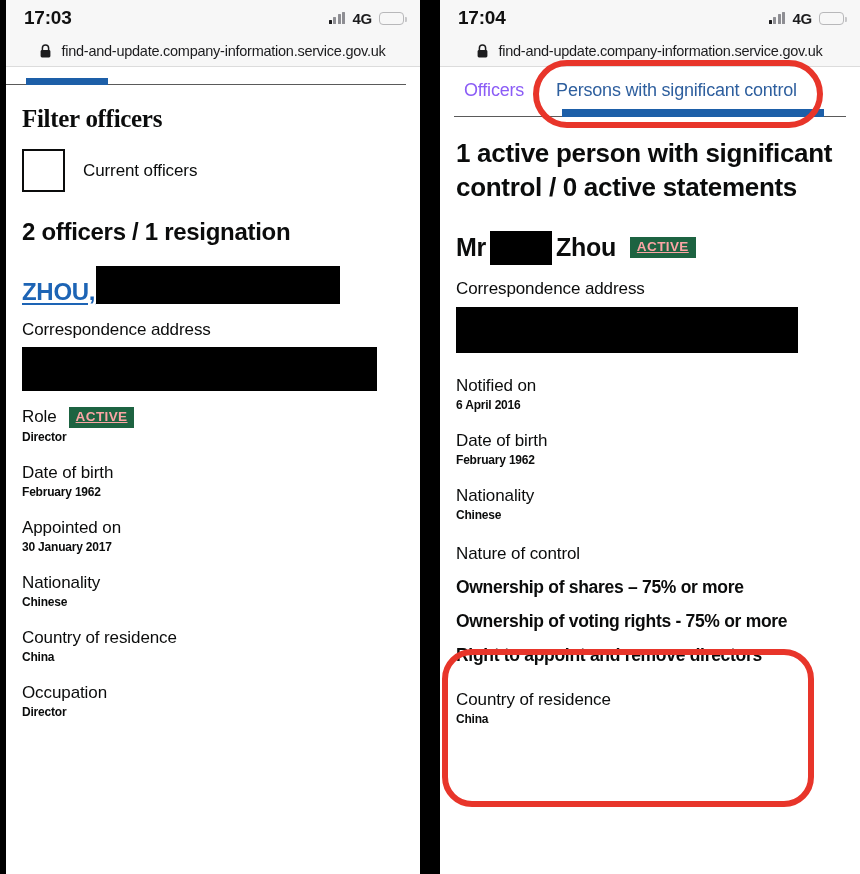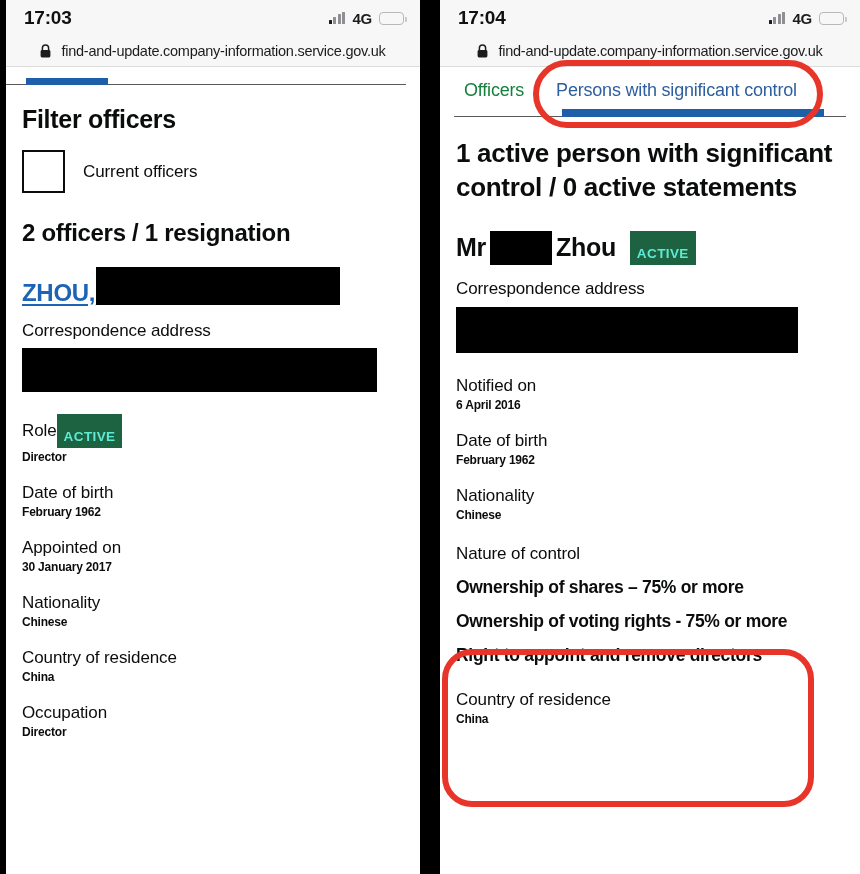--- a/index.html
+++ b/index.html
@@ -140,21 +140,21 @@
   
   .tabs {
     position: relative;
     display: flex;
     align-items: flex-start;
     padding: 10px 0 0 14px;
     height: 58px;
   }
   .tab {
     font-size: 18px;
-    color: #15803d;
+    color: #8b5cf6;
     padding: 3px 10px 0 10px;
     letter-spacing: -0.2px;
     white-space: nowrap;
   }
   .tab-active { color: #2e5f9e; padding-left: 22px; }
   .tabs .rule {
     position: absolute;
     left: 14px; right: 14px;
     bottom: 8px;
     height: 1.5px;
@@ -172,20 +172,21 @@
   
   .content { padding: 0 16px; }
   .content-right { padding: 0 16px 0 16px; }
 
   h1.page-title {
     font-size: 25px;
     font-weight: bold;
     color: #0b0c0c;
     letter-spacing: -0.3px;
     margin-top: 14px;
+    font-family: Liberation Serif, serif;
   }
   h2.count-title {
     font-size: 24px;
     font-weight: bold;
     color: #0b0c0c;
     letter-spacing: -0.3px;
   }
   h2.psc-title {
     font-size: 26px;
     font-weight: bold;
@@ -246,33 +247,34 @@
     font-weight: bold;
     color: #0b0c0c;
     letter-spacing: -0.2px;
     margin-top: 2px;
   }
   .field { margin-top: 19px; }
 
   .role-row {
     display: flex;
     align-items: center;
-    gap: 0;
-    margin-top: 18px;
+    gap: 12px;
+    margin-top: 12px;
   }
 
   .badge {
     display: inline-block;
     background: #1d6341;
-    color: #5eead4;
+    color: #fca5a5;
     font-size: 13.5px;
     font-weight: bold;
     letter-spacing: 0.4px;
-    padding: 16px 7px 3px 7px;
+    padding: 3px 7px 3px 7px;
     line-height: 1.1;
+    text-decoration: underline;
   }
 
   .psc-name-row {
     display: flex;
     align-items: center;
     gap: 14px;
     margin-top: 26px;
   }
   .psc-name {
     font-size: 25px;

